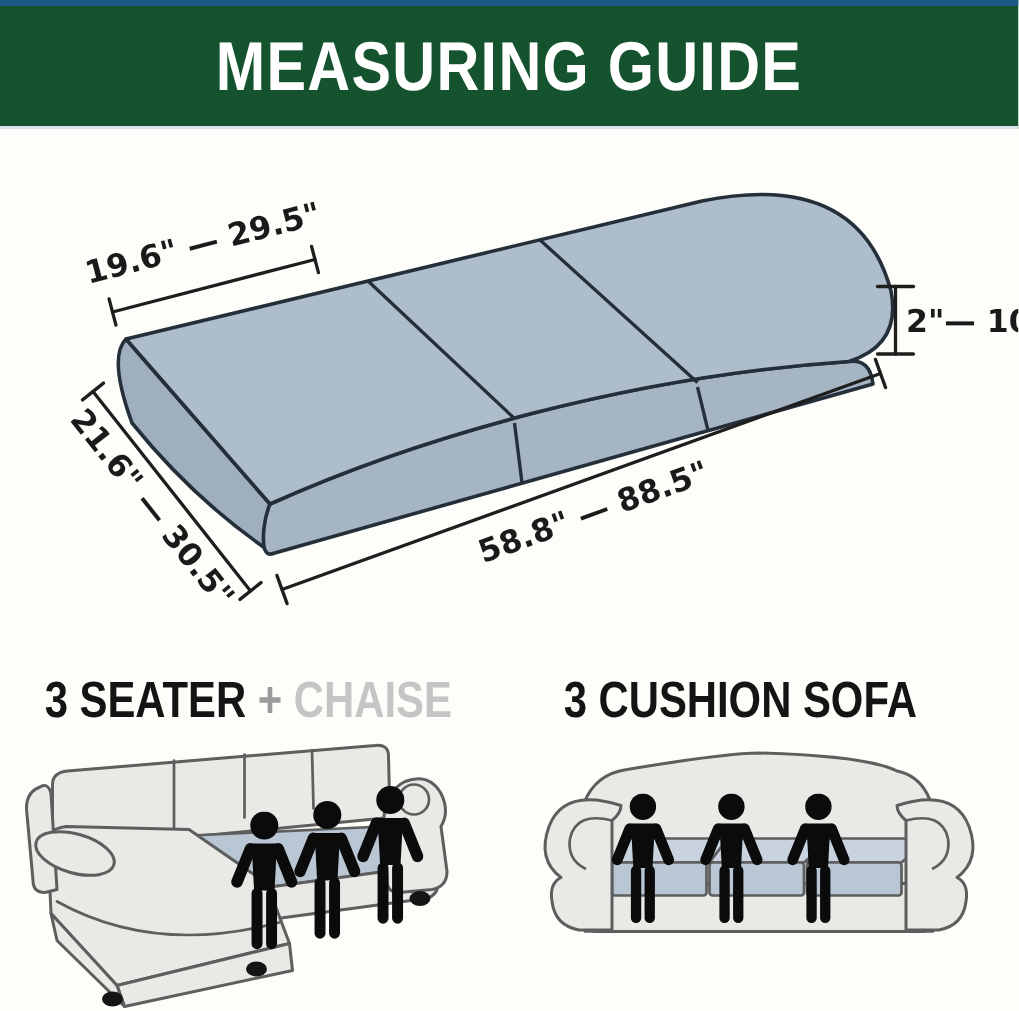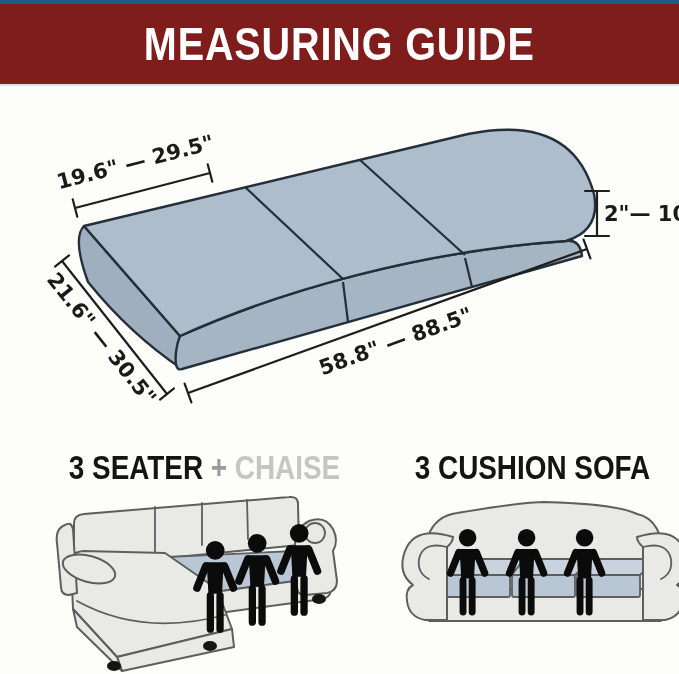--- a/index.html
+++ b/index.html
@@ -5,21 +5,21 @@
   html,body{margin:0;padding:0;}
   body{
     width:679px;height:674px;overflow:hidden;
     background:#fdfdf9;
     font-family:"Liberation Sans","DejaVu Sans",sans-serif;
     position:relative;
   }
   
   .banner{
     width:679px;height:86px;
-    background:#7f1d1d;
+    background:#14532d;
     border-top:4px solid #1a5a85;
     border-bottom:2px solid #d9e4ea;
     display:flex;align-items:center;justify-content:center;
     box-sizing:border-box;
   }
   .banner h1{
     margin:0;color:#ffffff;
     font-size:46px;font-weight:bold;letter-spacing:1px;
     transform:scaleX(0.86);
     white-space:nowrap;
@@ -27,21 +27,21 @@
   
   .diagram{position:relative;width:679px;height:352px;}
   .diagram svg{display:block;}
   .dim-label{
     font-family:"DejaVu Sans","Liberation Sans",sans-serif;
     font-size:21px;font-weight:600;fill:#1a1a1a;
   }
   .dim-line{stroke:#1e1e1e;stroke-width:2.2;fill:none;stroke-linecap:round;}
   .cushion-outline{stroke:#242f3a;stroke-width:2.4;stroke-linejoin:round;}
   
-  .bottom{display:flex;width:538px;height:236px;padding-left:39px;}
+  .bottom{display:flex;width:538px;height:236px;}
   .col{position:relative;box-sizing:border-box;}
   .col.left{width:340px;}
   .col.right{width:339px;}
   .sofa-title{
     text-align:center;
     font-size:34px;font-weight:bold;color:#141414;
     transform:scaleX(0.82);
     white-space:nowrap;
     margin:10px 0 2px 0;
   }

